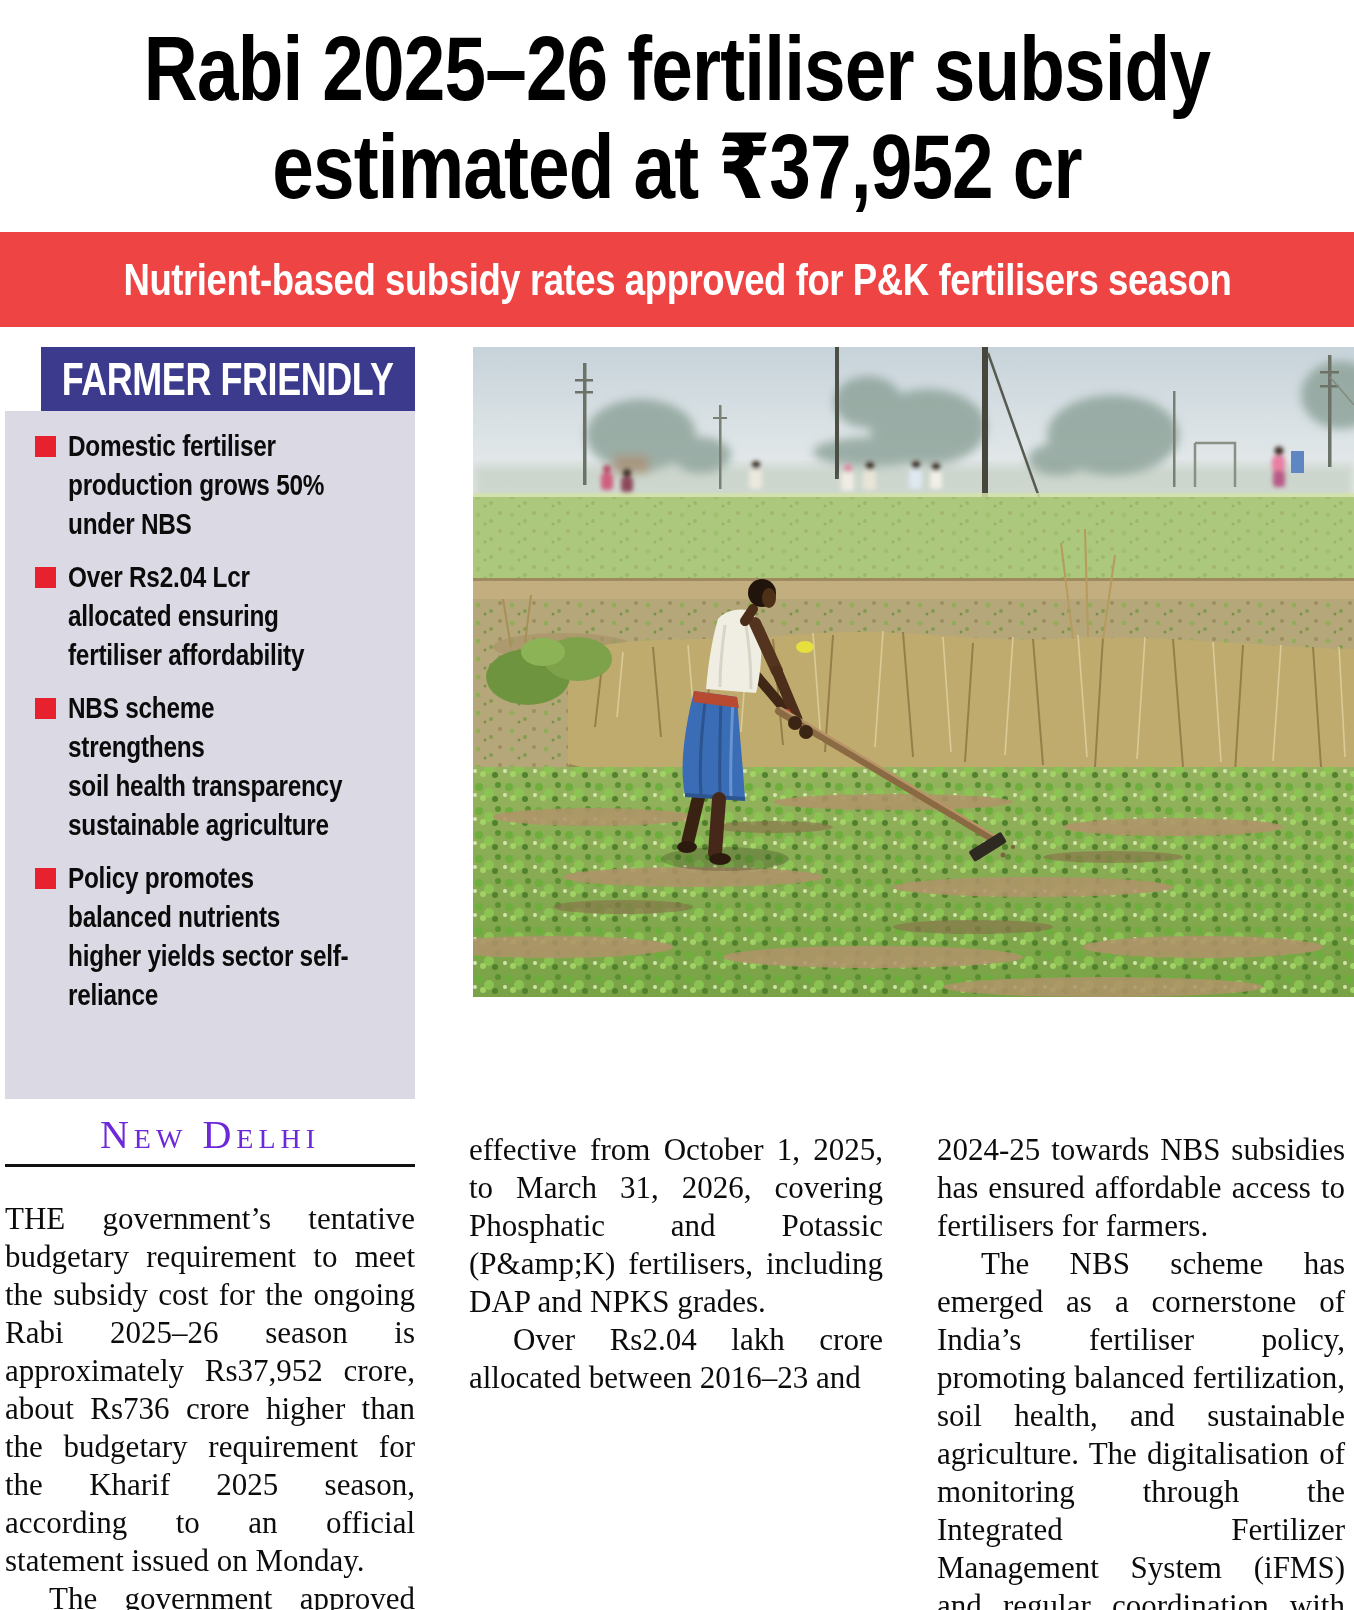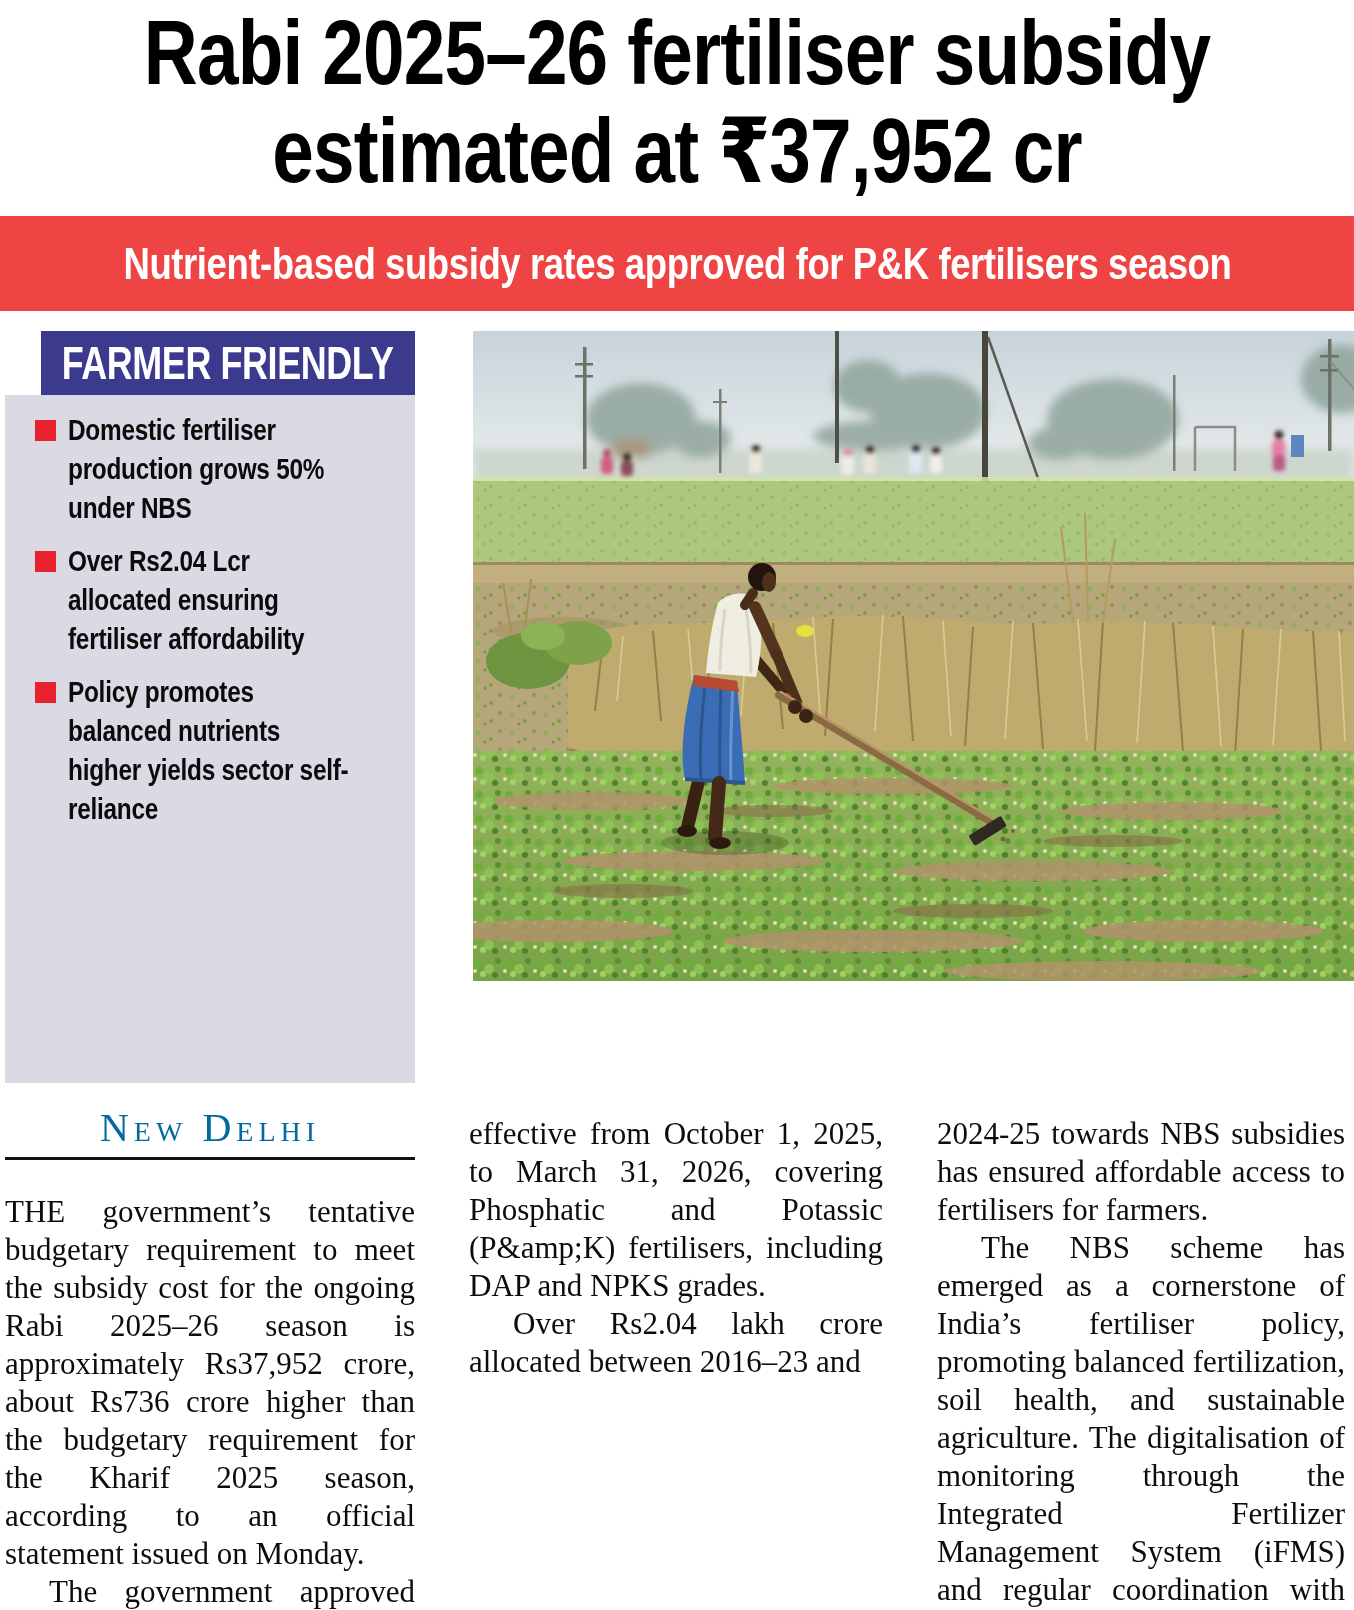--- a/index.html
+++ b/index.html
@@ -1,21 +1,21 @@
 <!DOCTYPE html>
 <html lang="en"><head>
 <meta charset="utf-8">
 <style>
   html,body{margin:0;padding:0;}
   body{
     width:1354px;height:1610px;overflow:hidden;background:#ffffff;color:#000;
     font-family:"Liberation Sans","DejaVu Sans",sans-serif;position:relative;
   }
   
-  .headline{padding-top:4px;text-align:center;}
+  .headline{padding-top:20px;text-align:center;}
   .headline-line{
     display:block;font-weight:bold;font-size:90px;line-height:98px;
     letter-spacing:-1px;white-space:nowrap;
     transform:scaleX(0.83);transform-origin:50% 50%;
   }
   
   .strap{
     margin-top:16px;height:95px;background:#ef4444;
     display:flex;align-items:center;justify-content:center;
   }
@@ -55,21 +55,21 @@
   }
   .article-col{
     font-family:"Liberation Serif","DejaVu Serif",serif;font-size:31px;line-height:38px;
     text-align:justify;color:#0c0c0c;hyphens:auto;-webkit-hyphens:auto;
   }
   .article-col p{margin:0;}
   .article-col p.indent{text-indent:44px;}
   .col-offset{padding-top:26px;}
   .dateline{
     text-align:center;font-family:"Liberation Serif","DejaVu Serif",serif;
-    font-variant:small-caps;font-size:40px;letter-spacing:5px;margin-top:20px;color:#0369a1;
+    font-variant:small-caps;font-size:40px;letter-spacing:5px;margin-top:11px;color:#6d28d9;
   }
   .dateline-rule{border-bottom:3px solid #111;margin-top:10px;}
   .col1-paras{margin-top:33px;}
 </style>
 </head>
 <body>
 
 <h1 class="headline" style="margin:0;">
   <span class="headline-line">Rabi 2025–26 fertiliser subsidy</span>
   <span class="headline-line">estimated at ₹37,952 cr</span>
@@ -91,20 +91,26 @@
           <span class="bullet-square"></span>
           <span class="bullet-text">Domestic fertiliser
 production grows 50%
 under NBS</span>
         </li>
         <li class="factbox-item">
           <span class="bullet-square"></span>
           <span class="bullet-text">Over Rs2.04 Lcr
 allocated ensuring
 fertiliser affordability</span>
+        </li>
+        <li class="factbox-item">
+          <span class="bullet-square"></span>
+          <span class="bullet-text">NBS scheme strengthens
+soil health transparency
+sustainable agriculture</span>
         </li>
         <li class="factbox-item">
           <span class="bullet-square"></span>
           <span class="bullet-text">Policy promotes
 balanced nutrients
 higher yields sector self-
 reliance</span>
         </li>
       </ul>
     </div>

